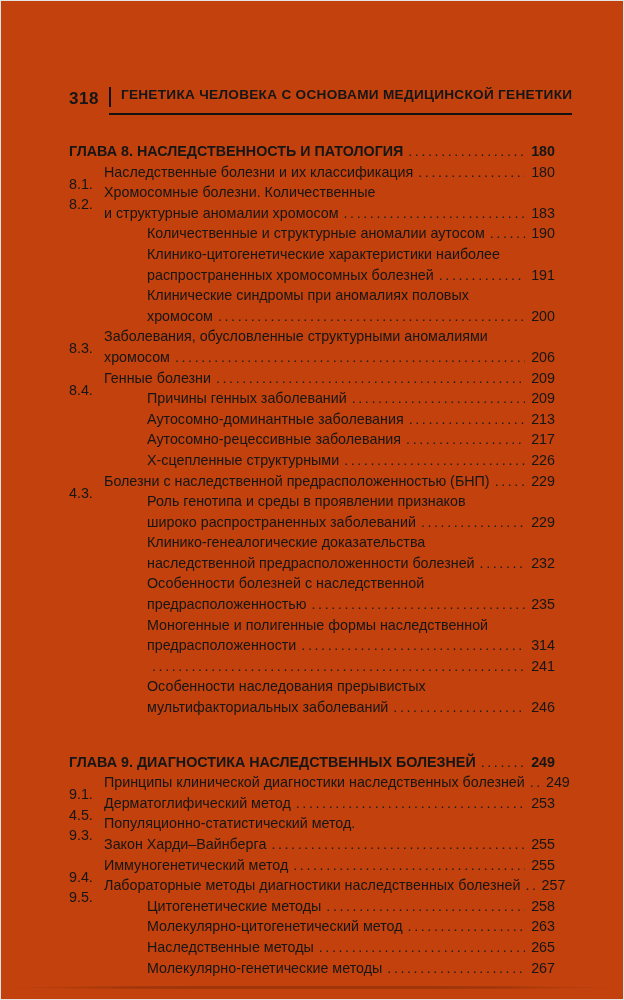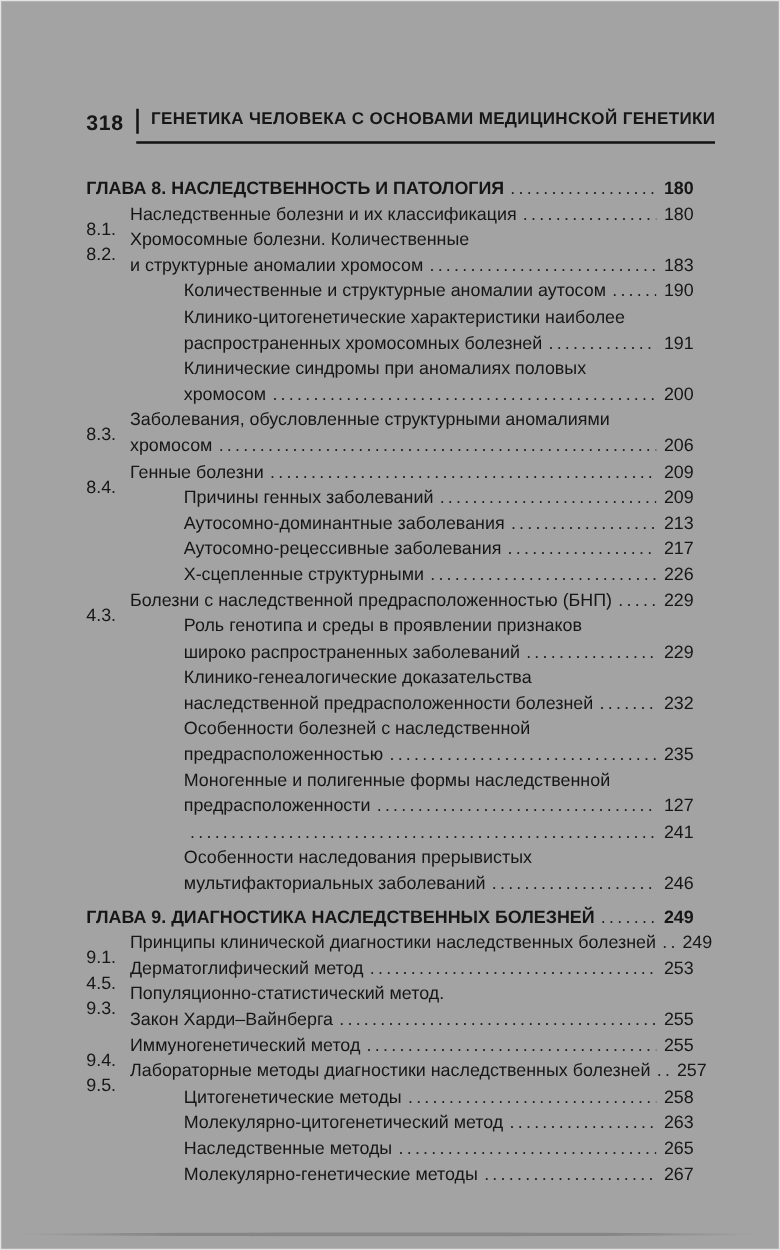--- a/index.html
+++ b/index.html
@@ -5,21 +5,21 @@
   html,body{margin:0;padding:0;background:#ffffff;}
   body{
     width:624px;height:1000px;
     font-family:"Liberation Sans","DejaVu Sans",sans-serif;
     color:#161616;
     position:relative;
     overflow:hidden;
   }
   .sheet{
     position:absolute;inset:0;
-    background:#a3a3a3;
+    background:#c2410c;
     border:1px solid #e3e3e3;
     box-sizing:border-box;
     padding:86px 68px 0 68px;
   }
   .page-edge{
     position:absolute;left:10px;right:10px;bottom:10px;height:3px;
     background:linear-gradient(to right, rgba(0,0,0,0), rgba(0,0,0,0.18) 20%, rgba(0,0,0,0.18) 80%, rgba(0,0,0,0));
     border-radius:50%;
   }
 
@@ -57,21 +57,21 @@
     height:20.6px;line-height:20.6px;
     white-space:nowrap;
   }
   .entry.chapter{font-weight:bold;margin-top:16px;}
   .entry.section{padding-left:35px;}
   .entry.section .num{
     position:absolute;left:0;top:12px;
     height:20.6px;line-height:20.6px;
   }
   .entry.sub{padding-left:78px;}
-  .entry.spacer{margin-top:6px;}
+  .entry.spacer{margin-top:34px;}
   .text{flex:0 0 auto;}
   .leader{
     flex:1 1 auto;overflow:hidden;white-space:nowrap;
     min-width:10px;margin:0 4px 0 5px;
     color:#1c1c1c;
   }
   .leader::after{
     content:"......................................................................................................................";
     letter-spacing:2.6px;font-weight:normal;
   }
@@ -230,21 +230,21 @@
           <span class="page">235</span>
         </div>
       </div>
       <div class="entry sub">
         <div class="line">
           <span class="text">Моногенные и полигенные формы наследственной</span>
         </div>
         <div class="line">
           <span class="text">предрасположенности</span>
           <span class="leader"></span>
-          <span class="page">127</span>
+          <span class="page">314</span>
         </div>
       </div>
       <div class="entry sub">
         <div class="line">
           <span class="leader"></span>
           <span class="page">241</span>
         </div>
       </div>
       <div class="entry sub">
         <div class="line">

